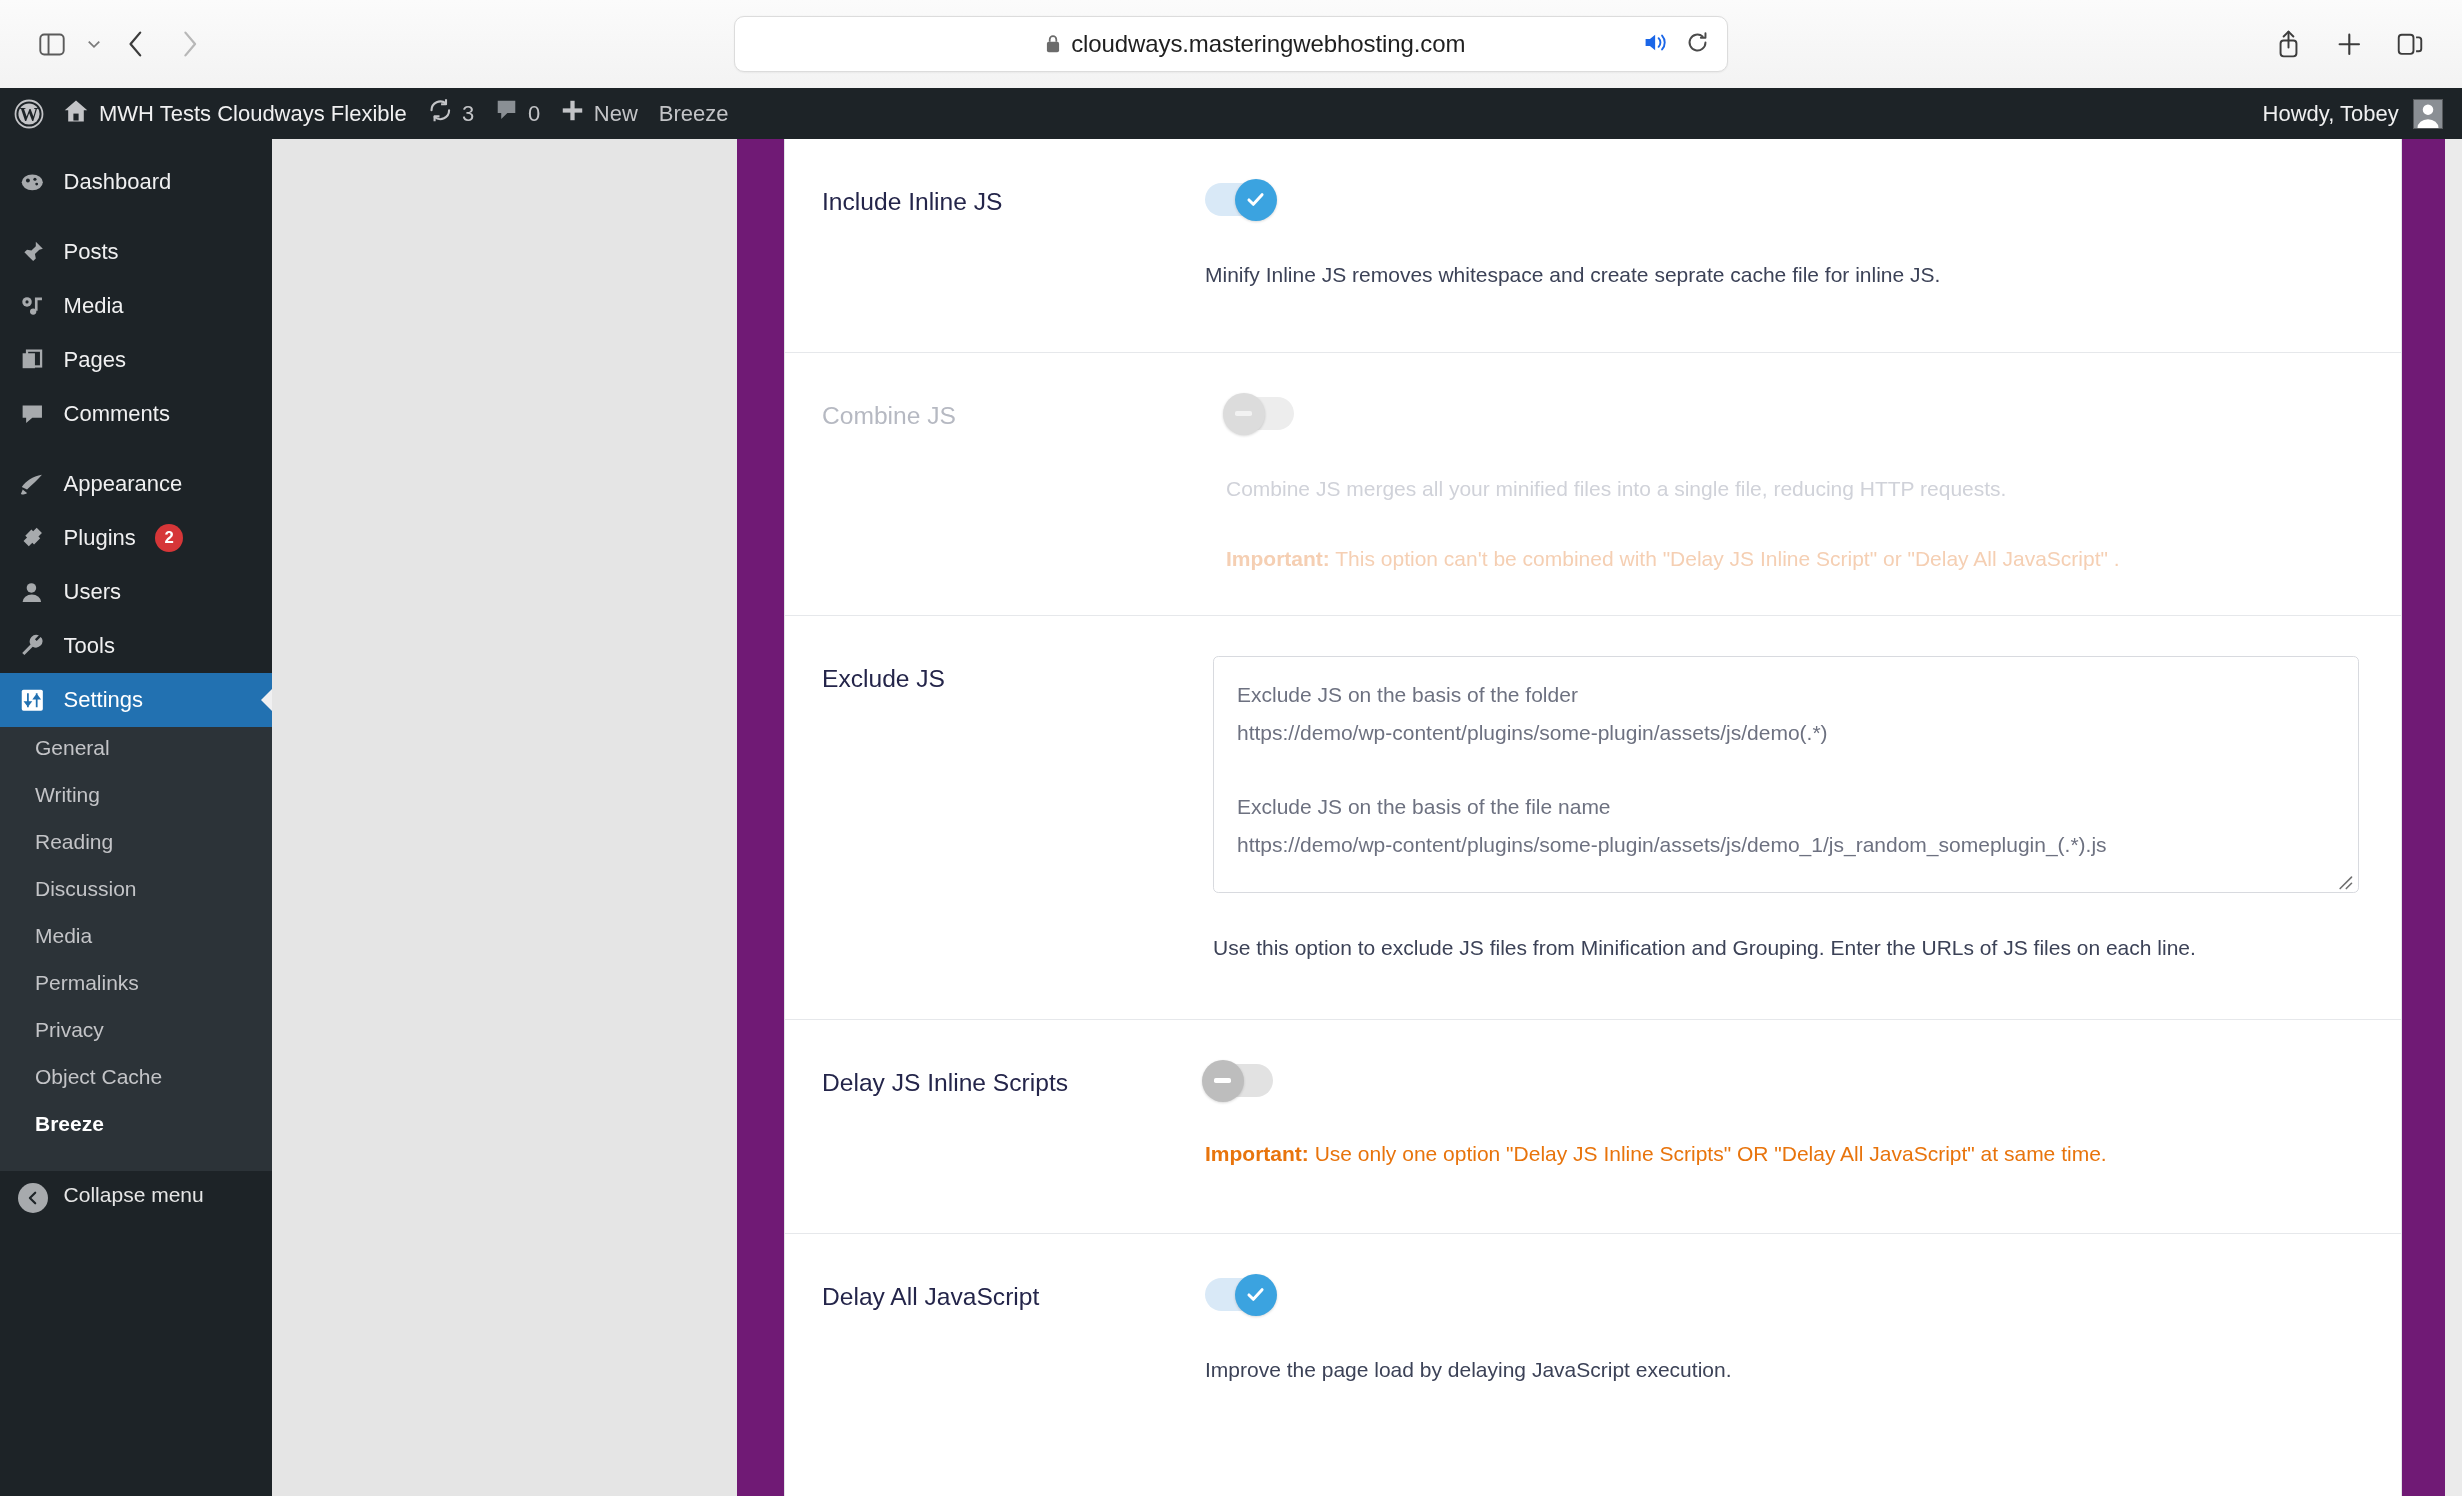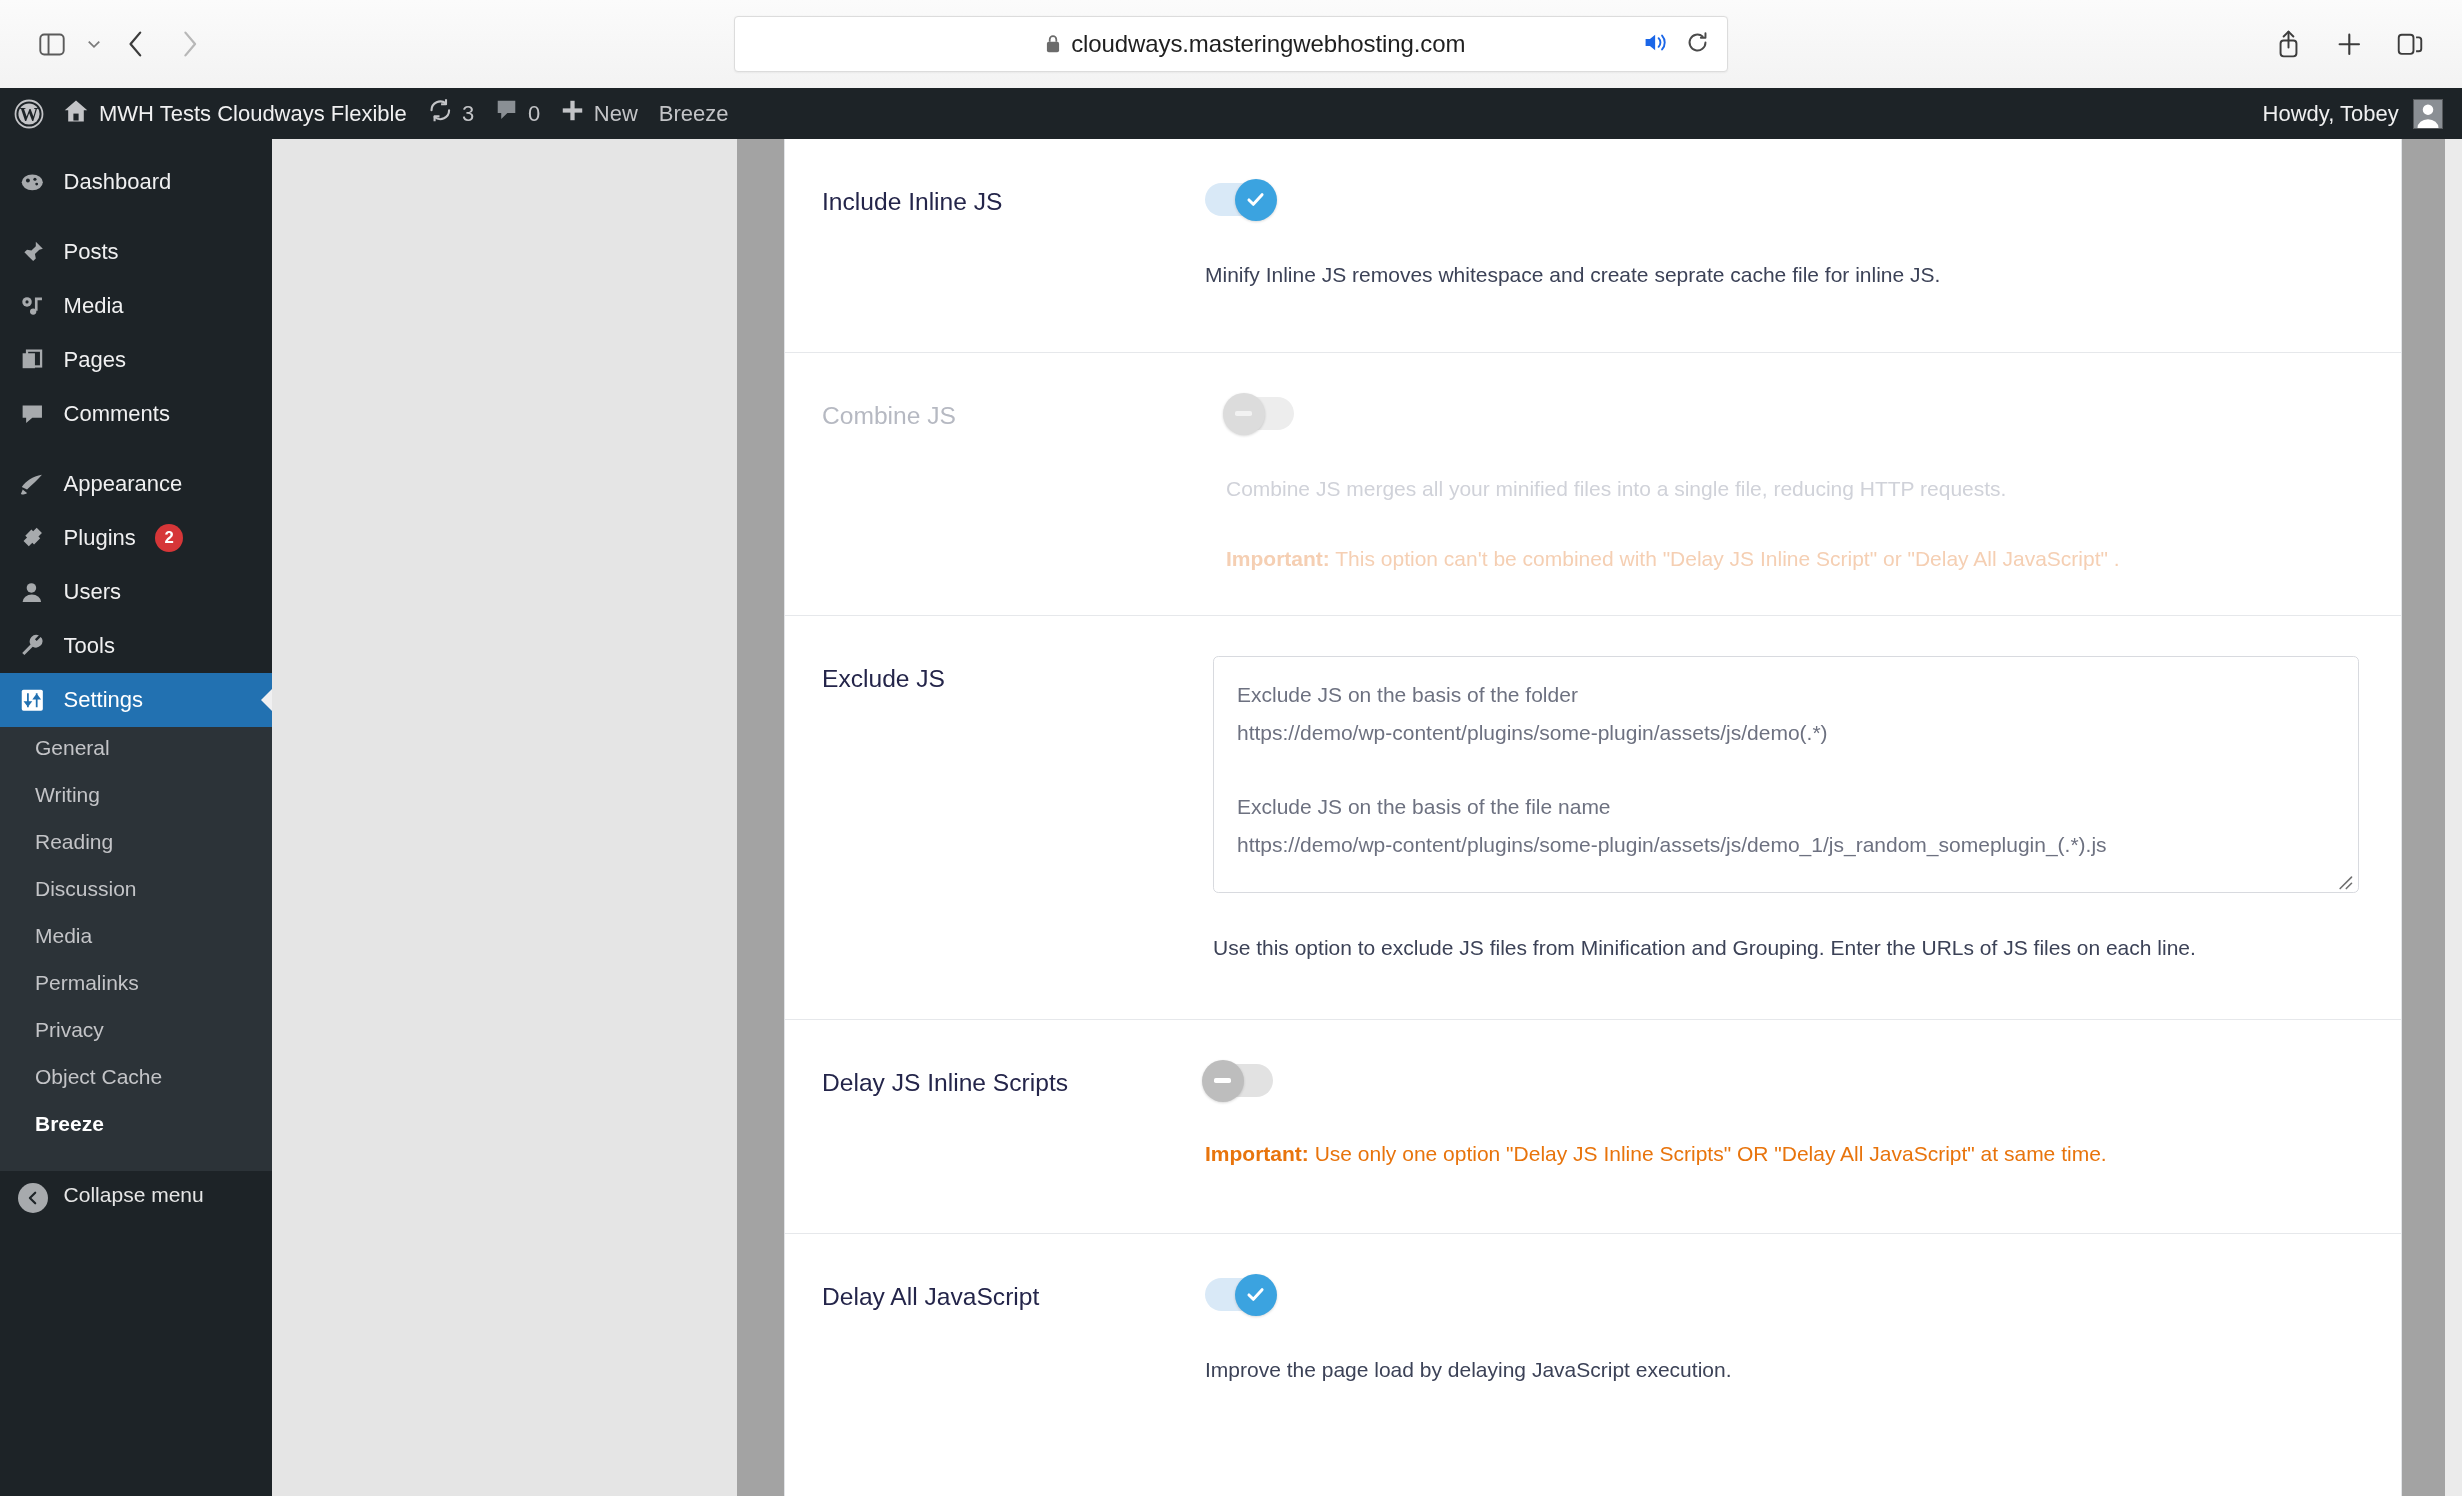--- a/index.html
+++ b/index.html
@@ -24,21 +24,21 @@
     color: #3c3c3c;
   }
   .chrome-btn svg { display: block; }
   .chev-small { width: 30px; height: 49px; display:flex; align-items:center; justify-content:center; }
 
   .urlbar {
     position: absolute; left: 734px; top: 16px;
     width: 994px; height: 56px;
     background: #ffffff;
     border: 0.9px solid #dcdcdc;
-    border-radius: 4px;
+    border-radius: 10px;
     display: flex; align-items: center; justify-content: center;
     box-shadow: 0 0.9px 1.8px rgba(0,0,0,0.05);
     padding-left: 48px;
   }
   .url-text {
     font-size: 24px; color: #1f1f1f; letter-spacing: -0.1px;
   }
   .lock-icon { margin-right: 10.5px; display:flex; align-items:center; }
   .url-right {
     position: absolute; right: 17.6px; display: flex; align-items: center; gap: 17.6px;
@@ -121,21 +121,21 @@
   .collapse-icon {
     width: 30px; height: 30px; border-radius: 50%;
     background: #a7aaad; color: #1d2327;
     display: flex; align-items: center; justify-content: center; font-size: 16.7px;
   }
 
   
   .content-wrap {
     position: absolute; top: 139px; left: 272px;
     width: 2190px; height: 1358px;
-    background: #a3a3a3;
+    background: #701a75;
   }
   .grey-panel {
     position: absolute; left: 0; top: 0;
     width: 465px; height: 1358px;
     background: #e5e5e5;
   }
   .settings-panel {
     position: absolute; left: 512px; top: 0;
     width: 1618px; height: 1358px;
     background: #ffffff;

